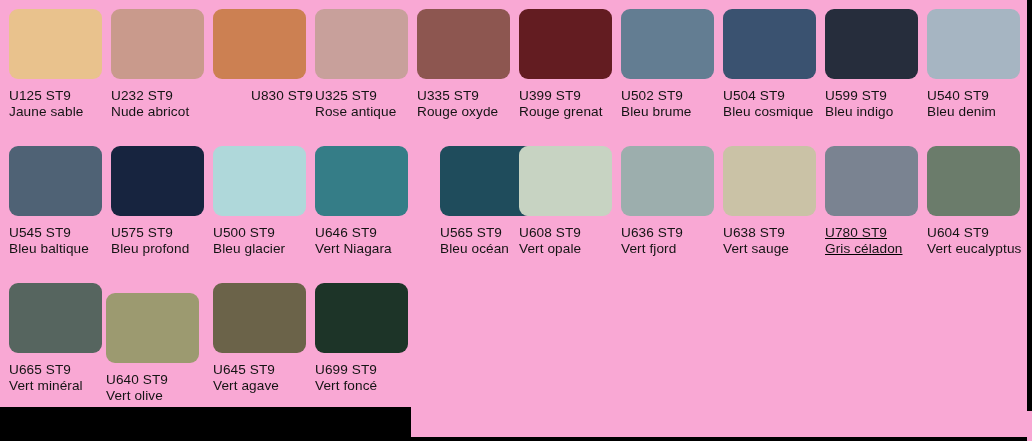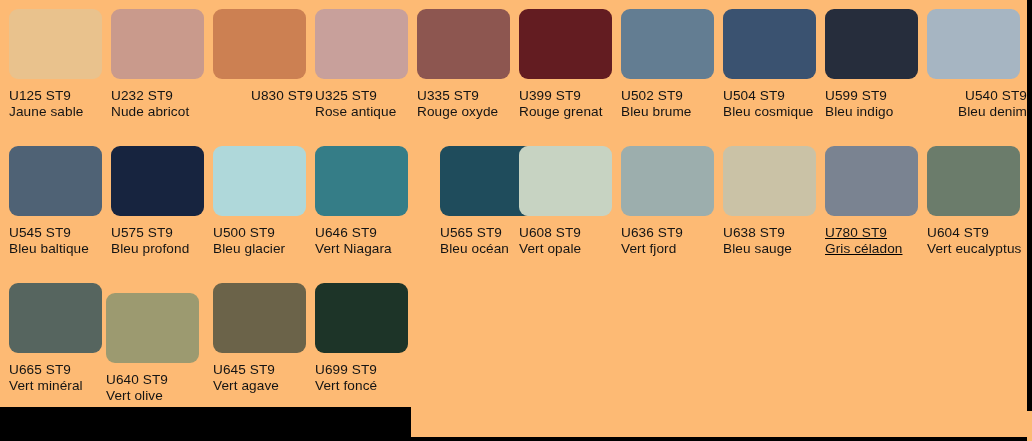--- a/index.html
+++ b/index.html
@@ -14,21 +14,21 @@
     overflow: hidden;
     position: relative;
   }
 
   #palette-sheet {
     position: absolute;
     left: 0;
     top: 0;
     width: 1032px;
     height: 441px;
-    background: #fdba74;
+    background: #f9a8d4;
   }
 
   
   .frame-rule-right {
     position: absolute;
     top: 0;
     right: 0;
     width: 5px;
     height: 411px;
     background: #000000;
@@ -132,21 +132,21 @@
           <div class="swatch-caption"><span class="swatch-code">U502 ST9</span><span class="swatch-label">Bleu brume</span></div>
         </div>
         <div class="swatch-cell" style="left: 723px;">
           <div class="swatch-chip" style="background: rgb(58, 82, 112);"></div>
           <div class="swatch-caption"><span class="swatch-code">U504 ST9</span><span class="swatch-label">Bleu cosmique</span></div>
         </div>
         <div class="swatch-cell" style="left: 825px;">
           <div class="swatch-chip" style="background: rgb(38, 45, 60);"></div>
           <div class="swatch-caption"><span class="swatch-code">U599 ST9</span><span class="swatch-label">Bleu indigo</span></div>
         </div>
-        <div class="swatch-cell" style="left: 927px; text-align: right;">
+        <div class="swatch-cell" style="left: 927px;">
           <div class="swatch-chip" style="background: rgb(166, 181, 194);"></div>
           <div class="swatch-caption"><span class="swatch-code">U540 ST9</span><span class="swatch-label">Bleu denim</span></div>
         </div>
       </div>
     <div class="swatch-row row-1">
         <div class="swatch-cell" style="left: 9px;">
           <div class="swatch-chip" style="background: rgb(79, 98, 117);"></div>
           <div class="swatch-caption"><span class="swatch-code">U545 ST9</span><span class="swatch-label">Bleu baltique</span></div>
         </div>
         <div class="swatch-cell" style="left: 111px;">
@@ -168,21 +168,21 @@
         <div class="swatch-cell" style="left: 519px;">
           <div class="swatch-chip" style="background: rgb(199, 211, 194);"></div>
           <div class="swatch-caption"><span class="swatch-code">U608 ST9</span><span class="swatch-label">Vert opale</span></div>
         </div>
         <div class="swatch-cell" style="left: 621px;">
           <div class="swatch-chip" style="background: rgb(156, 174, 173);"></div>
           <div class="swatch-caption"><span class="swatch-code">U636 ST9</span><span class="swatch-label">Vert fjord</span></div>
         </div>
         <div class="swatch-cell" style="left: 723px;">
           <div class="swatch-chip" style="background: rgb(202, 194, 166);"></div>
-          <div class="swatch-caption"><span class="swatch-code">U638 ST9</span><span class="swatch-label">Bleu sauge</span></div>
+          <div class="swatch-caption"><span class="swatch-code">U638 ST9</span><span class="swatch-label">Vert sauge</span></div>
         </div>
         <div class="swatch-cell" style="left: 825px; text-decoration: underline;">
           <div class="swatch-chip" style="background: rgb(122, 131, 145);"></div>
           <div class="swatch-caption"><span class="swatch-code">U780 ST9</span><span class="swatch-label">Gris céladon</span></div>
         </div>
         <div class="swatch-cell" style="left: 927px;">
           <div class="swatch-chip" style="background: rgb(107, 124, 107);"></div>
           <div class="swatch-caption"><span class="swatch-code">U604 ST9</span><span class="swatch-label">Vert eucalyptus</span></div>
         </div>
       </div>

